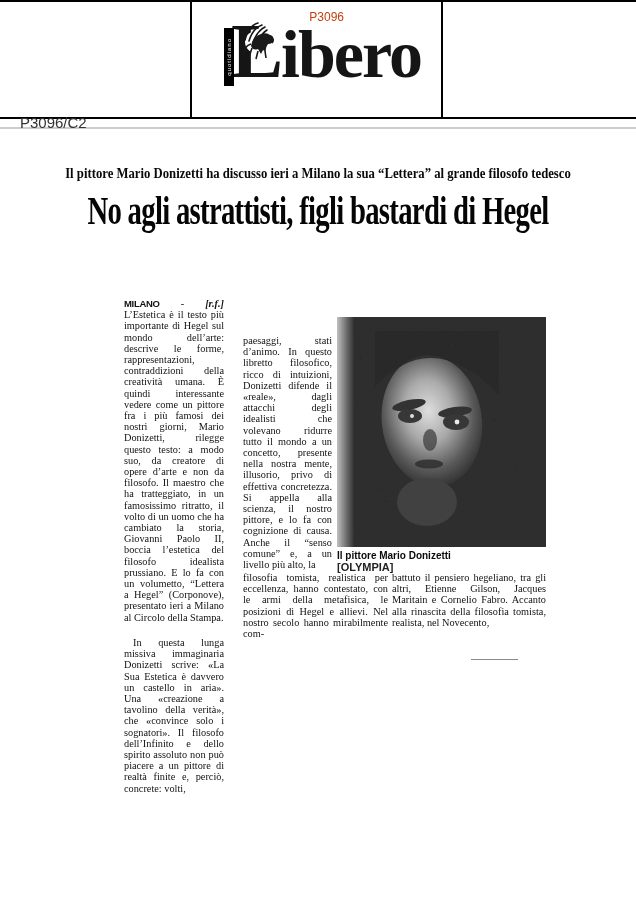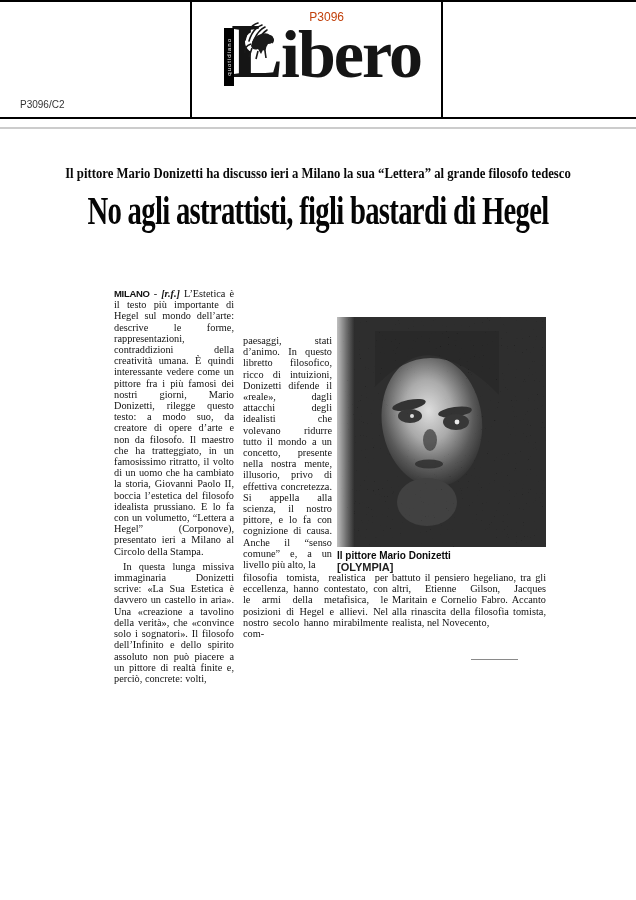--- a/index.html
+++ b/index.html
@@ -10,22 +10,22 @@
   }
   
   .top-line{position:absolute;left:0;top:0;width:636px;height:2px;background:#000;}
   .hline-main{position:absolute;left:0;top:117px;width:636px;height:2px;background:#000;}
   .hline-soft{position:absolute;left:0;top:127px;width:636px;height:2px;background:#cccccc;}
   .vline-left{position:absolute;left:190px;top:0;width:2px;height:117px;background:#000;}
   .vline-right{position:absolute;left:441px;top:0;width:2px;height:117px;background:#000;}
 
   .code-top{position:absolute;left:264px;top:10px;width:80px;text-align:right;
     font-family:"Liberation Sans",sans-serif;font-size:12px;color:#c2410c;}
-  .code-left{position:absolute;left:20px;top:99px;
-    font-family:"Liberation Sans",sans-serif;font-size:10px;color:#333;}
+  .code-left{position:absolute;left:20px;top:114px;
+    font-family:"Liberation Sans",sans-serif;font-size:15px;color:#333;}
 
   
   .logo-main{position:absolute;left:231px;top:20px;font-weight:bold;
     font-family:"Liberation Serif",serif;letter-spacing:-2px;white-space:nowrap;z-index:1;}
   .lg-l{font-size:78px;line-height:62px;}
   .lg-rest{font-size:68px;line-height:62px;}
   .logo-vert-strip{position:absolute;left:224px;top:28px;width:10px;height:58px;background:#000;z-index:2;
     display:flex;align-items:center;justify-content:center;}
   .logo-vert-strip span{
     writing-mode:vertical-rl;transform:rotate(180deg);
@@ -37,21 +37,21 @@
   
   .kicker{position:absolute;left:318px;top:164px;white-space:nowrap;
     font-weight:bold;font-size:15.5px;color:#0a0a0a;
     transform:translateX(-50%) scaleX(0.82);transform-origin:50% 0;}
   .headline{position:absolute;left:318px;top:186px;white-space:nowrap;
     font-weight:bold;font-size:41px;color:#050505;letter-spacing:-1px;
     transform:translateX(-50%) scaleX(0.70);transform-origin:50% 0;}
 
   
   .col{position:absolute;text-align:justify;font-size:10.3px;line-height:11.2px;color:#111;}
-  .col p{margin:4px;}
+  .col p{margin:14px;}
   .col1{left:110px;top:284px;width:128px;}
   .col1 .p2{text-indent:9px;font-family:Liberation Serif, serif;}
   .city{font-family:"Liberation Sans",sans-serif;font-weight:bold;font-size:9.5px;letter-spacing:-0.3px;}
   .byline{font-weight:bold;font-style:italic;}
   .col2a{left:243px;top:335px;width:89px;}
   .col2b{left:243px;top:572px;width:145px;}
   .col3{left:392px;top:572px;width:154px;}
 
   
   .photo{position:absolute;left:337px;top:317px;width:209px;height:230px;background:#000;}

